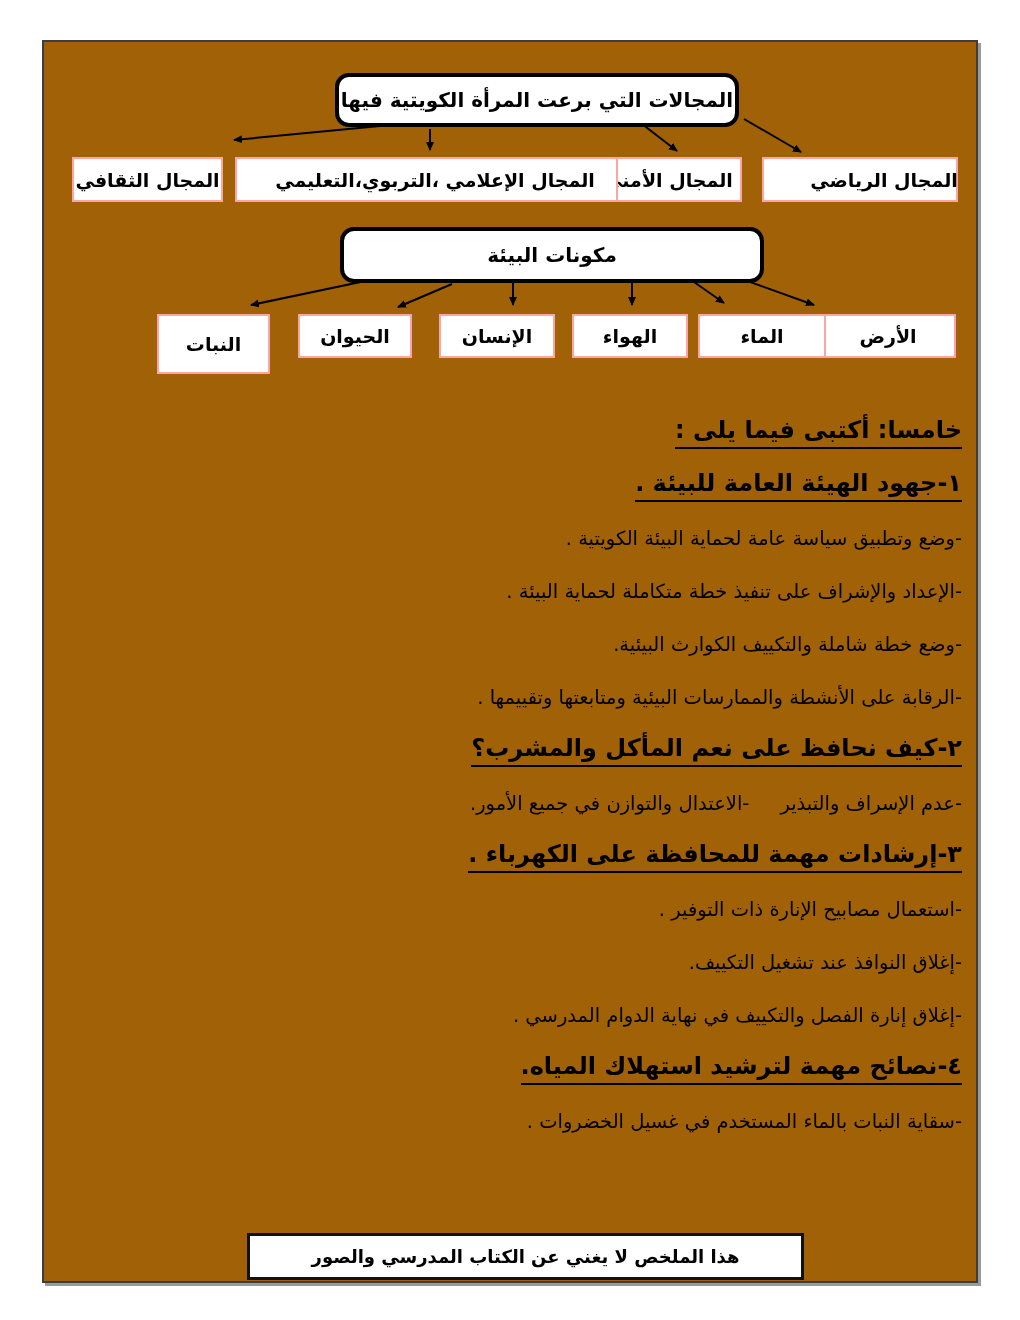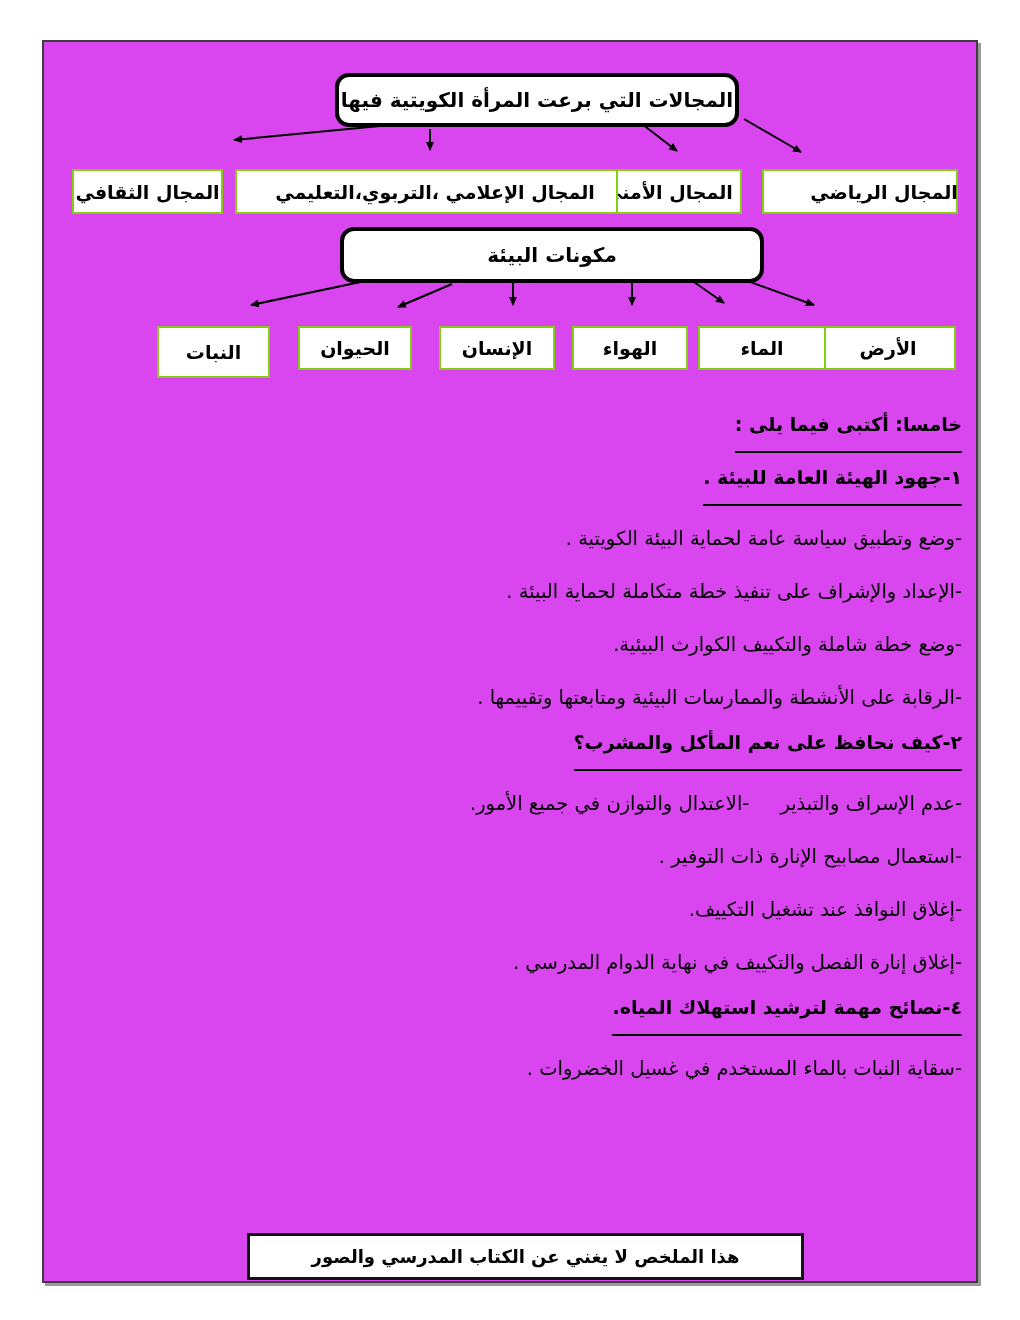--- a/index.html
+++ b/index.html
@@ -10,21 +10,21 @@
     height: 1320px;
     font-family: "DejaVu Sans", sans-serif;
     color: #000;
   }
   .page {
     position: absolute;
     left: 42px;
     top: 40px;
     width: 936px;
     height: 1243px;
-    background: #d946ef;
+    background: #a16207;
     border: 2px solid #3d3d3d;
     box-shadow: 3px 3px 0 #9a9a9a;
     box-sizing: border-box;
   }
   .arrows {
     position: absolute;
     inset: 0;
     width: 100%;
     height: 100%;
     pointer-events: none;
@@ -38,51 +38,50 @@
     align-items: center;
     justify-content: center;
     font-weight: bold;
     font-size: 20px;
     direction: rtl;
     text-align: center;
     box-sizing: border-box;
   }
   .box-child {
     position: absolute;
-    border: 2px solid #84cc16;
+    border: 2px solid #fca5a5;
     background: #fff;
     display: flex;
     align-items: center;
     justify-content: center;
     font-weight: bold;
     font-size: 19px;
     direction: rtl;
     text-align: center;
     box-sizing: border-box;
     white-space: nowrap;
-    margin-top: 12px;
   }
   .content {
     position: absolute;
     left: 30px;
     right: 14px;
     top: 364px;
     direction: rtl;
   }
   .tline {
     display: flex;
     align-items: center;
     height: 53px;
     font-size: 19.5px;
   }
   .tline.h span {
     font-weight: bold;
-    font-size: 19px;
+    font-size: 24px;
     border-bottom: 2.5px solid #000;
-    padding-bottom: 16px;
+    padding-bottom: 3px;
   }
   .footer-box {
     position: absolute;
     left: 203px;
     top: 1191px;
     width: 557px;
     height: 47px;
     border: 3px solid #111;
     background: #fff;
     display: flex;
@@ -124,21 +123,21 @@
   <div class="box-child" style="left:191px; top:115px; width:383px; height:45px;padding-left:17px;">المجال الإعلامي ،التربوي،التعليمي</div>
   <div class="box-child" style="left:28px; top:115px; width:151px; height:45px;">المجال الثقافي</div>
 
   <div class="box-main" style="left:296px; top:185px; width:424px; height:56px;">مكونات البيئة</div>
 
   <div class="box-child" style="left:776px; top:272px; width:136px; height:44px;">الأرض</div>
   <div class="box-child" style="left:654px; top:272px; width:128px; height:44px;">الماء</div>
   <div class="box-child" style="left:528px; top:272px; width:116px; height:44px;">الهواء</div>
   <div class="box-child" style="left:395px; top:272px; width:116px; height:44px;">الإنسان</div>
   <div class="box-child" style="left:254px; top:272px; width:114px; height:44px;">الحيوان</div>
-  <div class="box-child" style="left:113px; top:272px; width:113px; height:52px;">النبات</div>
+  <div class="box-child" style="left:113px; top:272px; width:113px; height:60px;">النبات</div>
 
   <div class="content">
     <div class="tline h">
         <span>خامسا: أكتبى فيما يلى :</span>
       </div>
 
     <div class="tline h">
         <span>١-جهود الهيئة العامة للبيئة .</span>
       </div>
     <div class="tline">
@@ -154,20 +153,23 @@
         <span>-الرقابة على الأنشطة والممارسات البيئية ومتابعتها وتقييمها .</span>
       </div>
 
     <div class="tline h">
         <span>٢-كيف نحافظ على نعم المأكل والمشرب؟</span>
       </div>
     <div class="tline">
         <span>-عدم الإسراف والتبذير &nbsp;&nbsp;&nbsp;&nbsp;-الاعتدال والتوازن في جميع الأمور.</span>
       </div>
 
+    <div class="tline h">
+        <span>٣-إرشادات مهمة للمحافظة على الكهرباء .</span>
+      </div>
     <div class="tline">
         <span>-استعمال مصابيح الإنارة ذات التوفير .</span>
       </div>
     <div class="tline">
         <span>-إغلاق النوافذ عند تشغيل التكييف.</span>
       </div>
     <div class="tline">
         <span>-إغلاق إنارة الفصل والتكييف في نهاية الدوام المدرسي .</span>
       </div>
 

